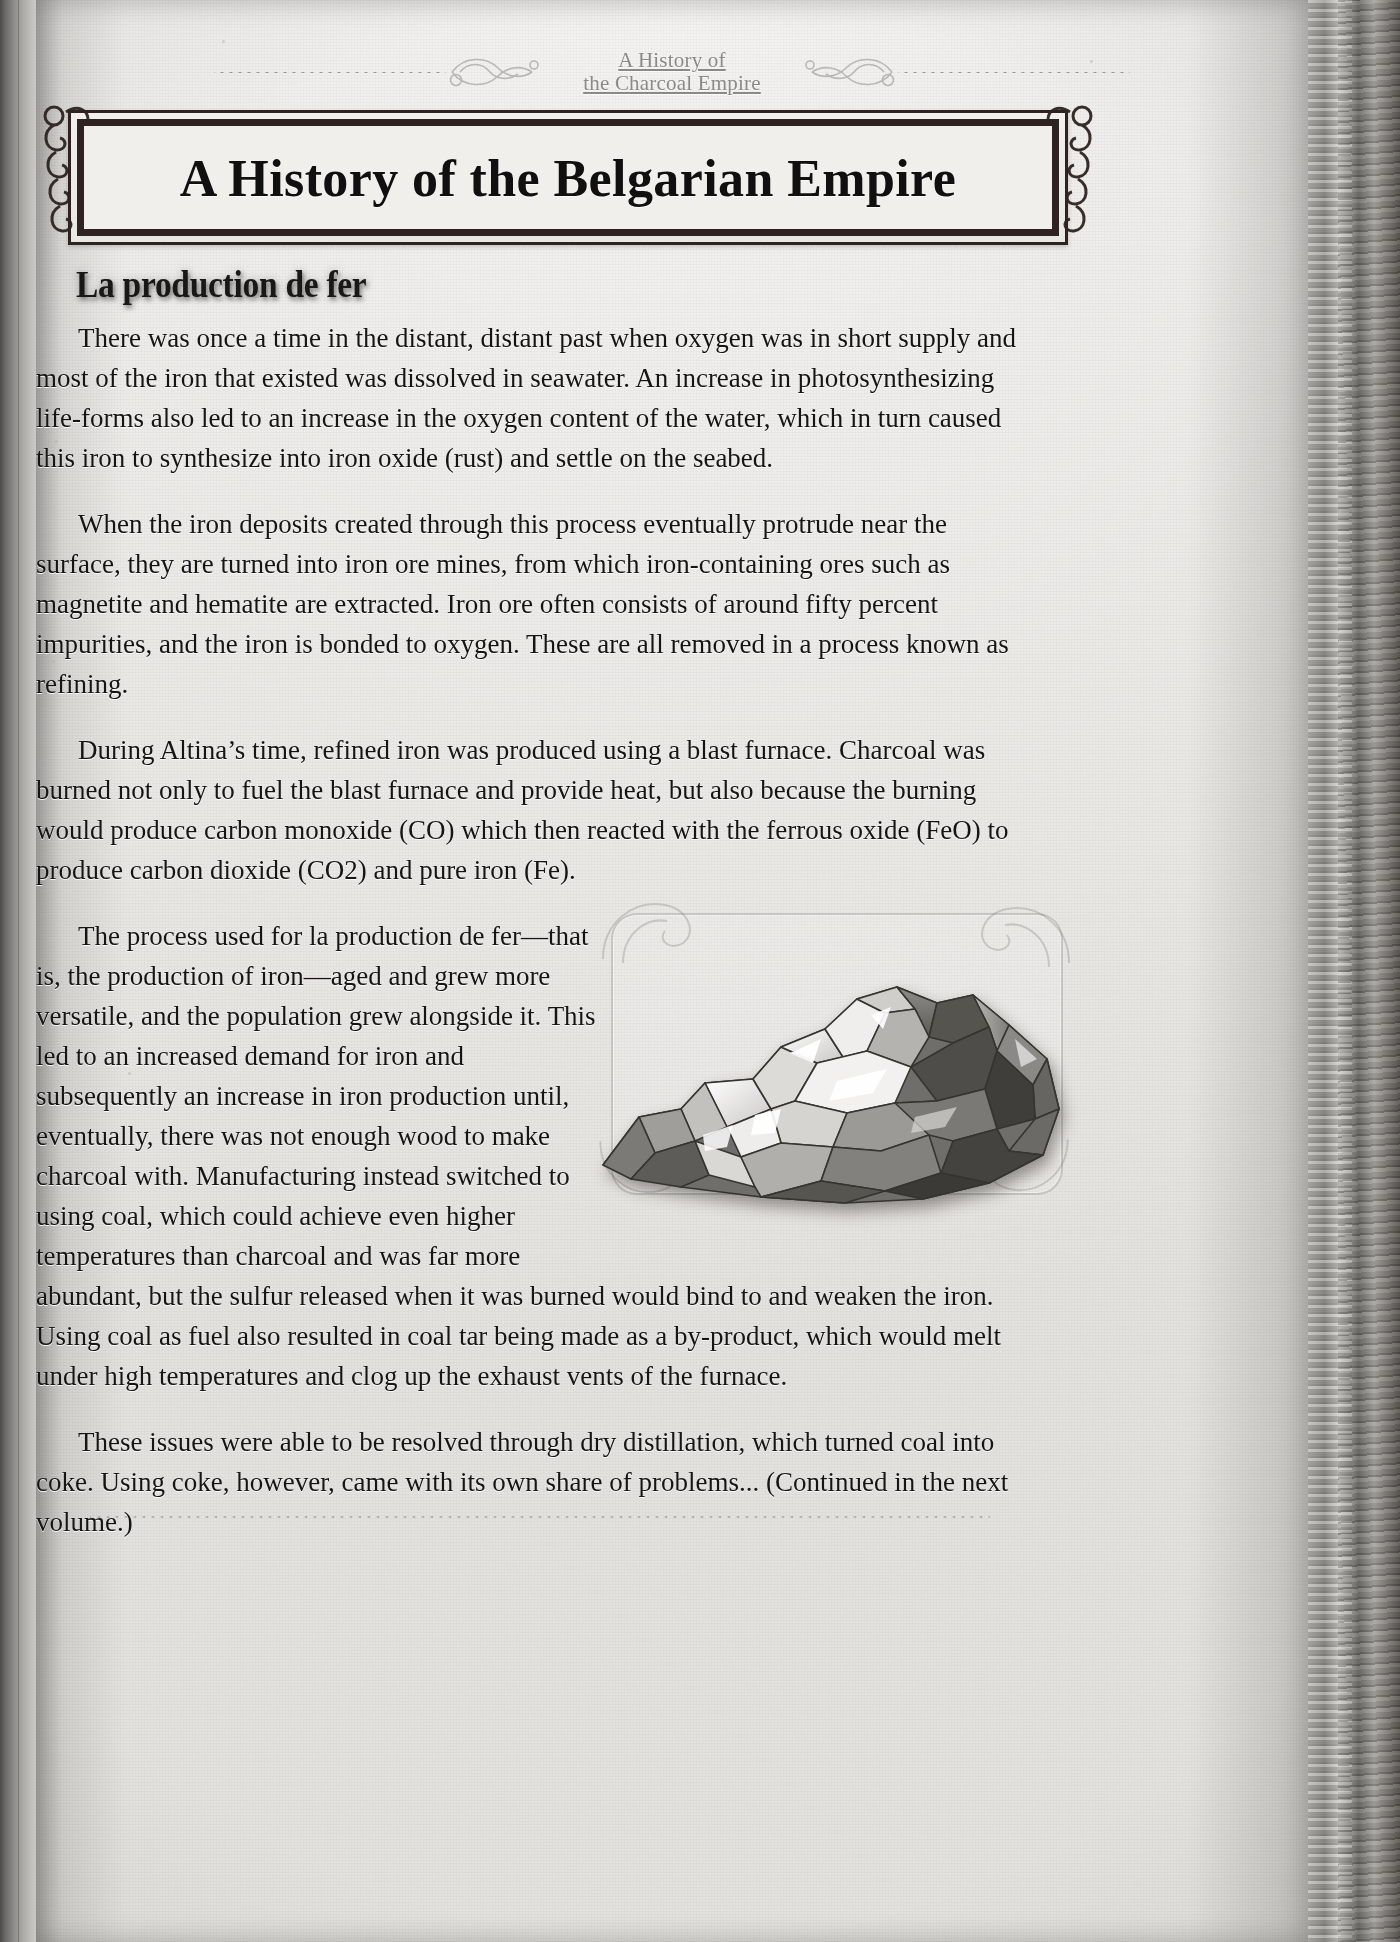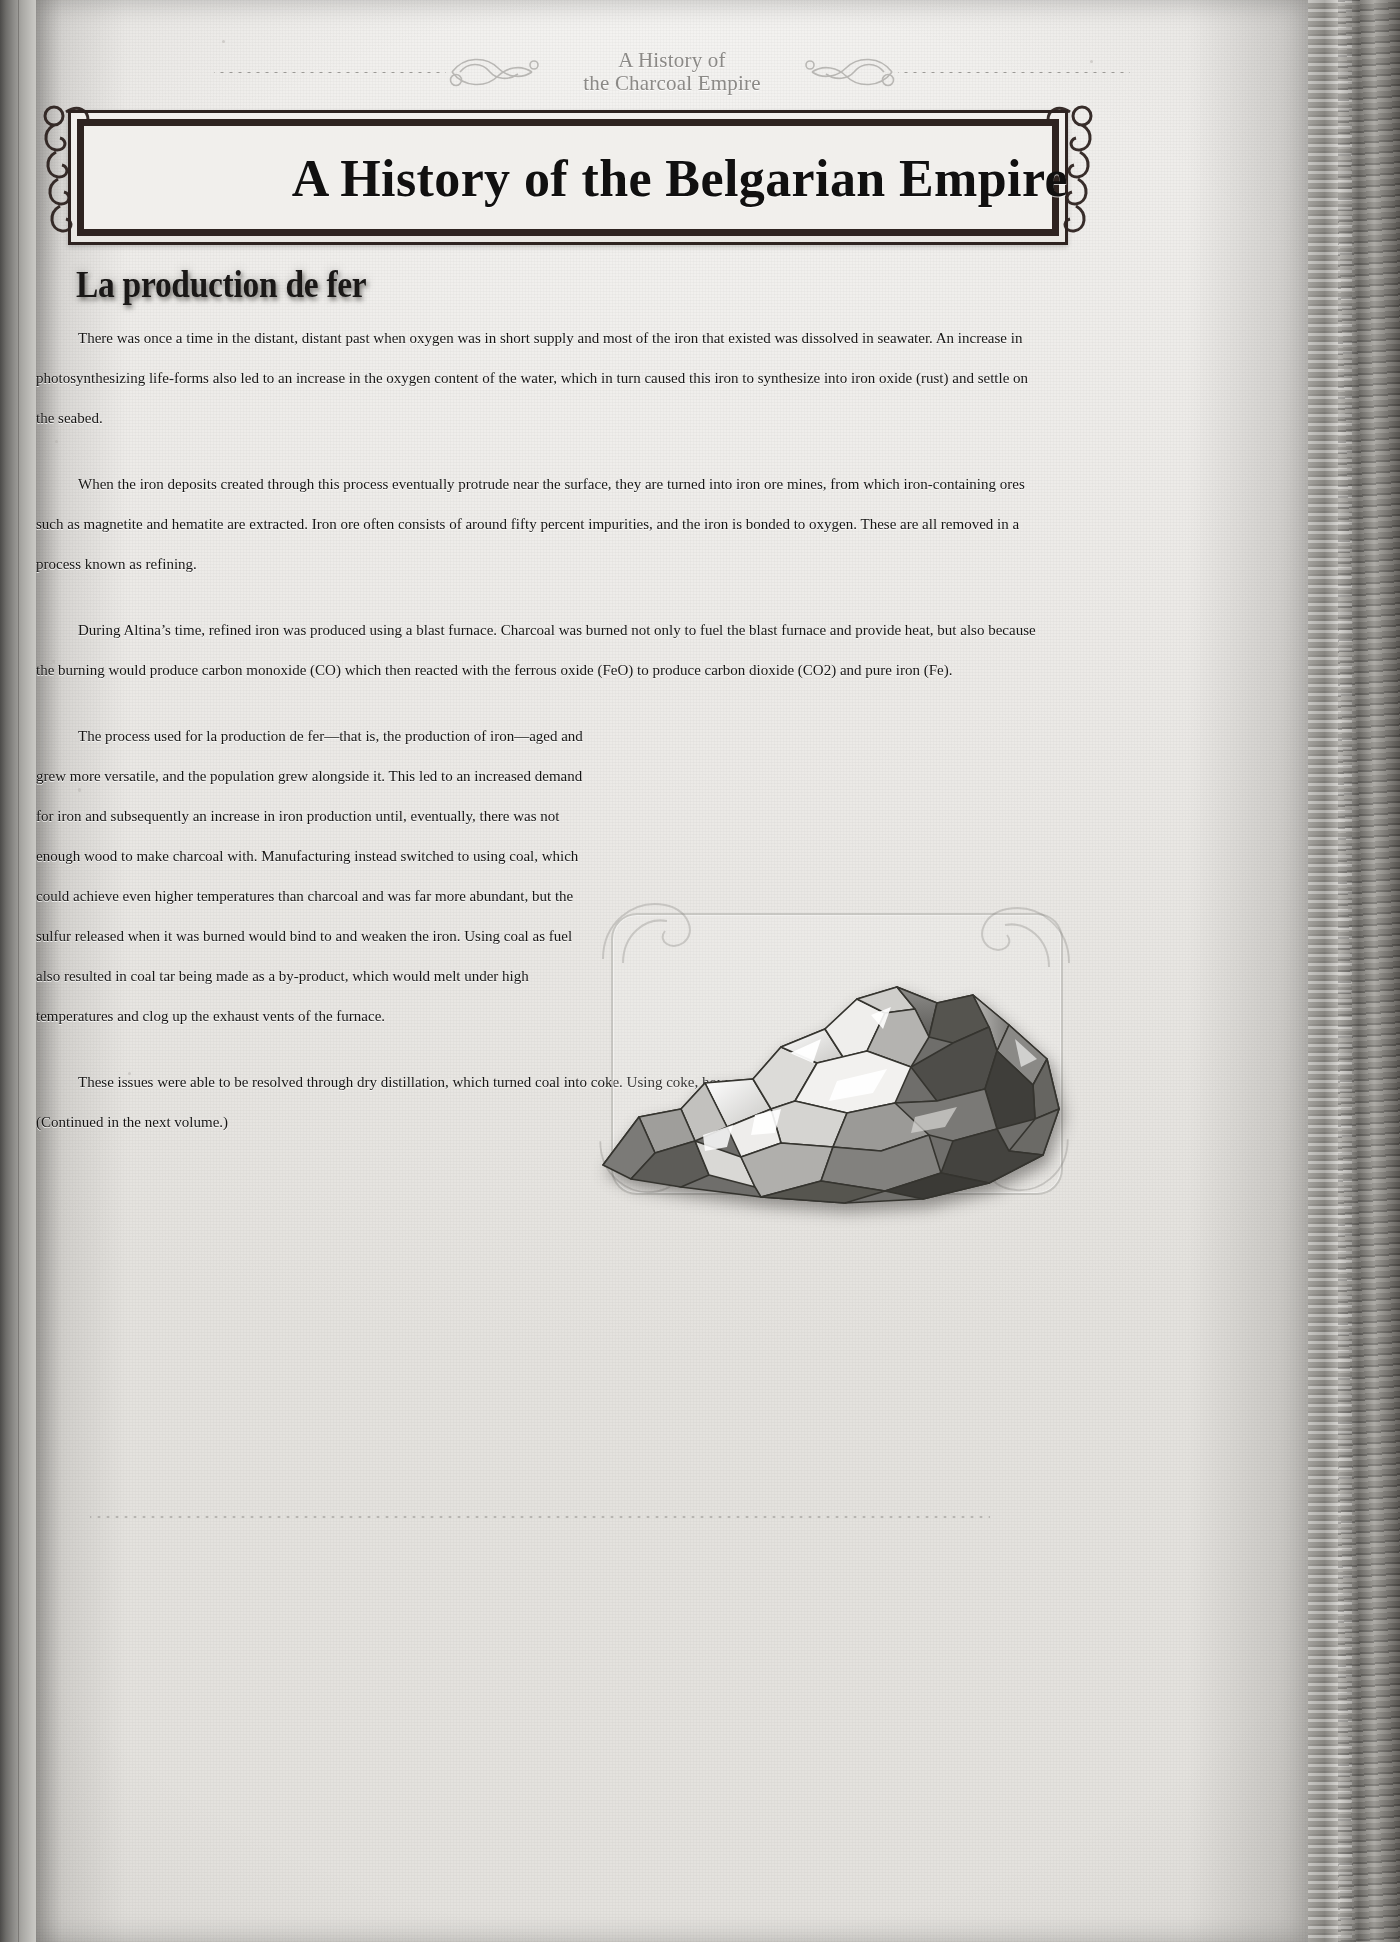--- a/index.html
+++ b/index.html
@@ -90,41 +90,41 @@
     opacity:.85;
   }
   .flourish{width:96px;height:44px;opacity:.55;flex:0 0 auto;}
   .flourish svg{display:block;width:96px;height:44px;}
   .runhead-title{
     width:260px;text-align:center;color:#8b8986;line-height:1.08;
     font-size:21px;letter-spacing:.2px;
     text-shadow:0 1px 0 rgba(255,255,255,.75);
     font-family:"Liberation Serif", serif;
   }
-  .runhead-title span{display:block;white-space:nowrap;}
+  .runhead-title span{display:block;white-space:nowrap;text-decoration:underline;}
   .runhead-title .l2{font-size:21px;}
 
   
   .titlebox{
     position:absolute;left:68px;top:110px;width:1000px;height:135px;
   }
   .frame-outer{
     position:absolute;inset:0;
     border:3px solid #2e2320;
     background:linear-gradient(180deg,#f2f0ed,#e9e7e3);
     box-shadow:0 2px 5px rgba(0,0,0,.18);
   }
   .frame-inner{
     position:absolute;left:9px;top:9px;right:9px;bottom:9px;
     border:7px solid #2e2320;
     background:#f1efec;
   }
   .title-text{
     position:absolute;left:0;right:0;top:50%;transform:translateY(-50%);
-    text-align:right;
+    text-align:center;
     font-size:52px;font-weight:bold;color:#111010;
     letter-spacing:.4px;white-space:nowrap;
     font-family:"Liberation Serif", serif;
     text-shadow:0 1px 0 rgba(255,255,255,.7);
   }
   .corner{position:absolute;width:54px;height:150px;opacity:.95;}
   .corner svg{display:block;}
   .corner.left{left:-30px;top:-8px;}
   .corner.right{right:-30px;top:-8px;transform:scaleX(-1);}
 
@@ -134,21 +134,21 @@
     font-size:38px;font-weight:bold;color:#1a1817;
     font-family:"Liberation Serif", serif;
     letter-spacing:-.3px;
     transform:scaleX(.88);transform-origin:left center;
     text-shadow:2px 3px 5px rgba(60,58,55,.55), 0 0 10px rgba(90,88,85,.35);
   }
 
   
   .body{
     position:absolute;left:36px;top:318px;width:1000px;
-    font-size:15px;line-height:40px;color:#161514;
+    font-size:27px;line-height:40px;color:#161514;
     text-align:left;
     font-family:"Liberation Serif", serif;
     text-shadow:0 1px 0 rgba(255,255,255,.85);
   }
   .body p{margin:0 0 26px 0;text-indent:42px;}
 
   
   .illo-float{
     float:right;width:418px;height:330px;margin:6px 0 6px 18px;shape-outside:inset(0);
   }

